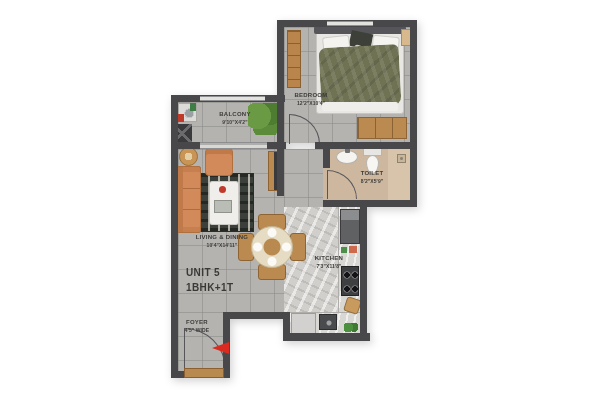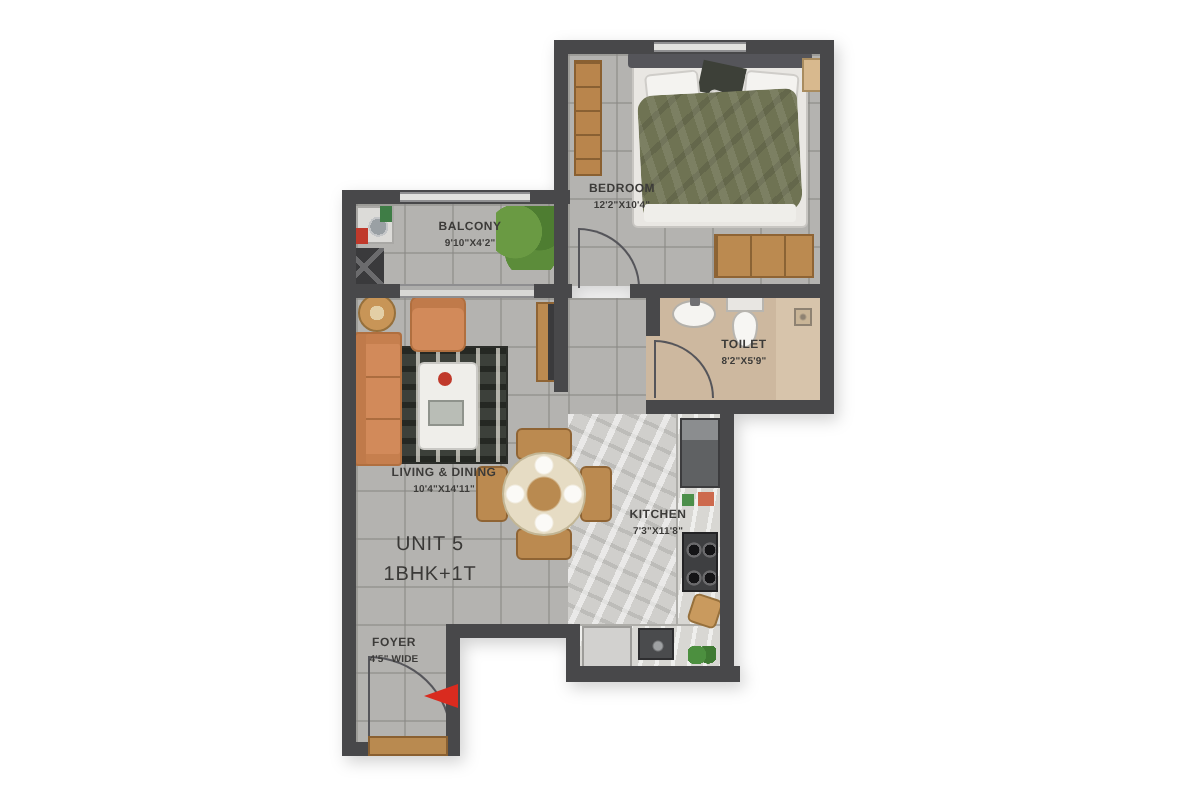--- a/index.html
+++ b/index.html
@@ -25,22 +25,22 @@
           box-shadow:inset 0 2px 0 #aeaeac;z-index:5;}
   .arc{border-top:1.4px solid #55555a;border-right:1.4px solid #55555a;border-left:1.4px solid #55555a;
        border-bottom:none;border-top-right-radius:100% 100%;z-index:3;}
   
   .wood{background:#bb8a50;border:1px solid #8f6434;box-sizing:border-box;z-index:2;}
   .orange{background:#d28a5a;border:1px solid #b06f3f;box-sizing:border-box;border-radius:2px;z-index:2;}
   .white-f{background:#efeeea;border:1px solid #c9c8c4;box-sizing:border-box;z-index:2;}
   .lbl{z-index:6;text-align:center;color:#3c3b39;font-weight:700;line-height:1.55;
        font-size:6px;letter-spacing:.25px;white-space:nowrap;}
   .lbl .dims{font-size:5px;letter-spacing:.1px;}
-  .unit-lbl{z-index:6;color:#3a3937;font-weight:400;font-size:10px;line-height:1.45;
-            letter-spacing:.4px;text-align:center;white-space:nowrap;}
+  .unit-lbl{z-index:6;color:#3a3937;font-weight:700;font-size:10px;line-height:1.45;
+            letter-spacing:.4px;text-align:left;white-space:nowrap;}
 </style>
 </head>
 <body>
 
 <div id="stage">
  <div id="plan">
 
   <div class="a tile" style="left:284px;top:27px;width:126px;height:116px"></div>
   <div class="a tile" style="left:178px;top:102px;width:99px;height:40px"></div>
   <div class="a tile" style="left:178px;top:149px;width:106px;height:163px"></div>

